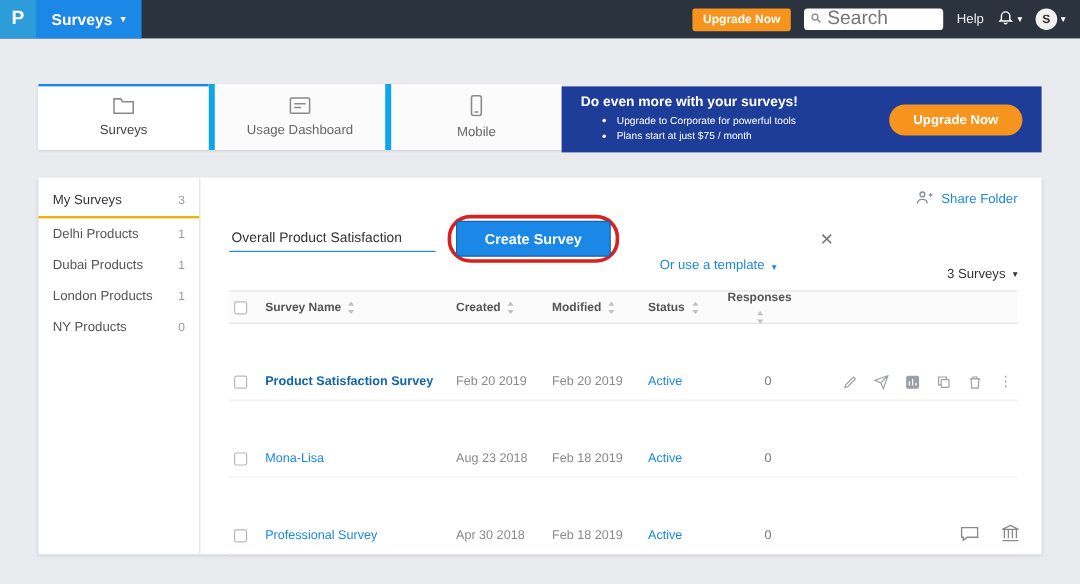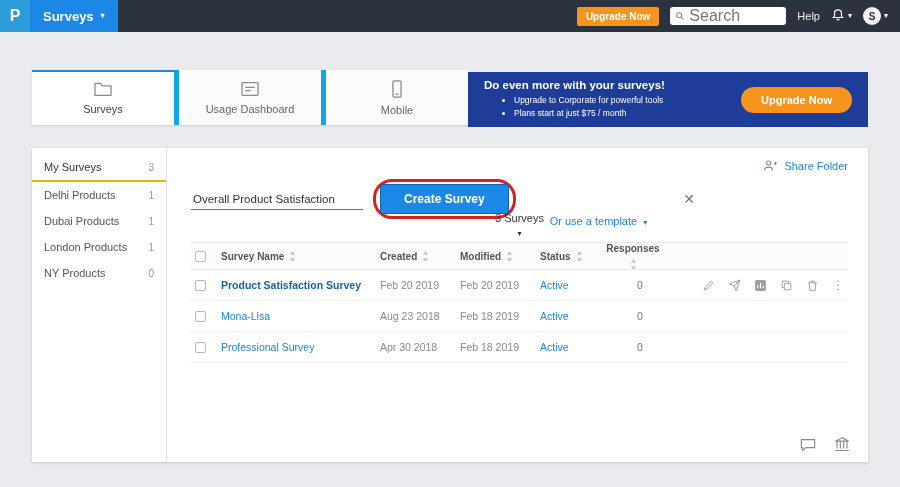--- a/index.html
+++ b/index.html
@@ -46,26 +46,26 @@
   .share-row { display:flex; justify-content:flex-end; align-items:center; gap:6px; height:16px; color:#1b87e6; font-size:11px; cursor:pointer; }
   .share-row svg { color:#7f8c99; }
 
   .form-row { display:flex; align-items:center; margin-top:6px; height:38px; }
   .survey-input { border:none; border-bottom:1px solid #1b87e6; font-size:11.5px; color:#333; width:172px; padding:4px 2px; outline:none; font-family:inherit; background:transparent; }
   .annotation { border:3px solid #d8201f; border-radius:19px; padding:2px 4px; margin-left:10px; display:inline-block; }
   .create-btn { background:#1b87e6; color:#fff; border:1px solid #1265b0; border-radius:3px; font-size:12px; font-weight:bold; padding:7px 23px; cursor:pointer; font-family:inherit; }
   .template-link { color:#1b87e6; font-size:11px; display:flex; align-items:flex-end; gap:6px; margin-left:34px; cursor:pointer;margin-top:44px; }
   .close-x { color:#777; font-size:14px; margin-left:36px; cursor:pointer; }
 
-  .count-row { display:flex; justify-content:flex-end; align-items:center; gap:6px; font-size:11px; color:#333; height:18px; margin-top:2px; cursor:pointer;flex-direction:column; }
+  .count-row { display:flex; justify-content:flex-end; align-items:center; gap:6px; font-size:11px; color:#333; height:18px; margin-top:2px; cursor:pointer; }
 
   .table { margin-top:4px; }
   .thead, .trow { display:flex; align-items:center; }
   .thead { height:28px; background:#fbfbfb; border-top:1px solid #e5e5e5; border-bottom:1px solid #e5e5e5; font-size:10px; font-weight:bold; color:#555; }
-  .trow { height:31px; border-bottom:1px solid #f0f0f0; font-size:10.5px; }
+  .trow { height:31px; border-bottom:1px solid #f0f0f0; font-size:10.5px;margin-top:33px; }
   .col-check { width:30px; display:flex; align-items:center; padding-left:4px; }
   .col-name { flex:1; display:flex; align-items:center; gap:5px; }
   .col-created { width:80px; display:flex; align-items:center; gap:5px; }
   .col-modified { width:80px; display:flex; align-items:center; gap:5px; }
   .col-status { width:56px; display:flex; align-items:center; gap:5px; }
   .col-resp { width:74px; display:flex; align-items:center; gap:5px;flex-direction:column; }
   .col-actions { width:178px; display:flex; align-items:center; justify-content:flex-end; gap:13px; color:#9aa0a6; padding-right:4px; }
   .cb { width:11px; height:11px; border:1px solid #b9b9b9; border-radius:2px; background:#fff; cursor:pointer; display:inline-block; }
   .name-link { color:#1b87e6; cursor:pointer; }
   .trow.first .name-link { color:#1464a8; font-weight:bold; }

